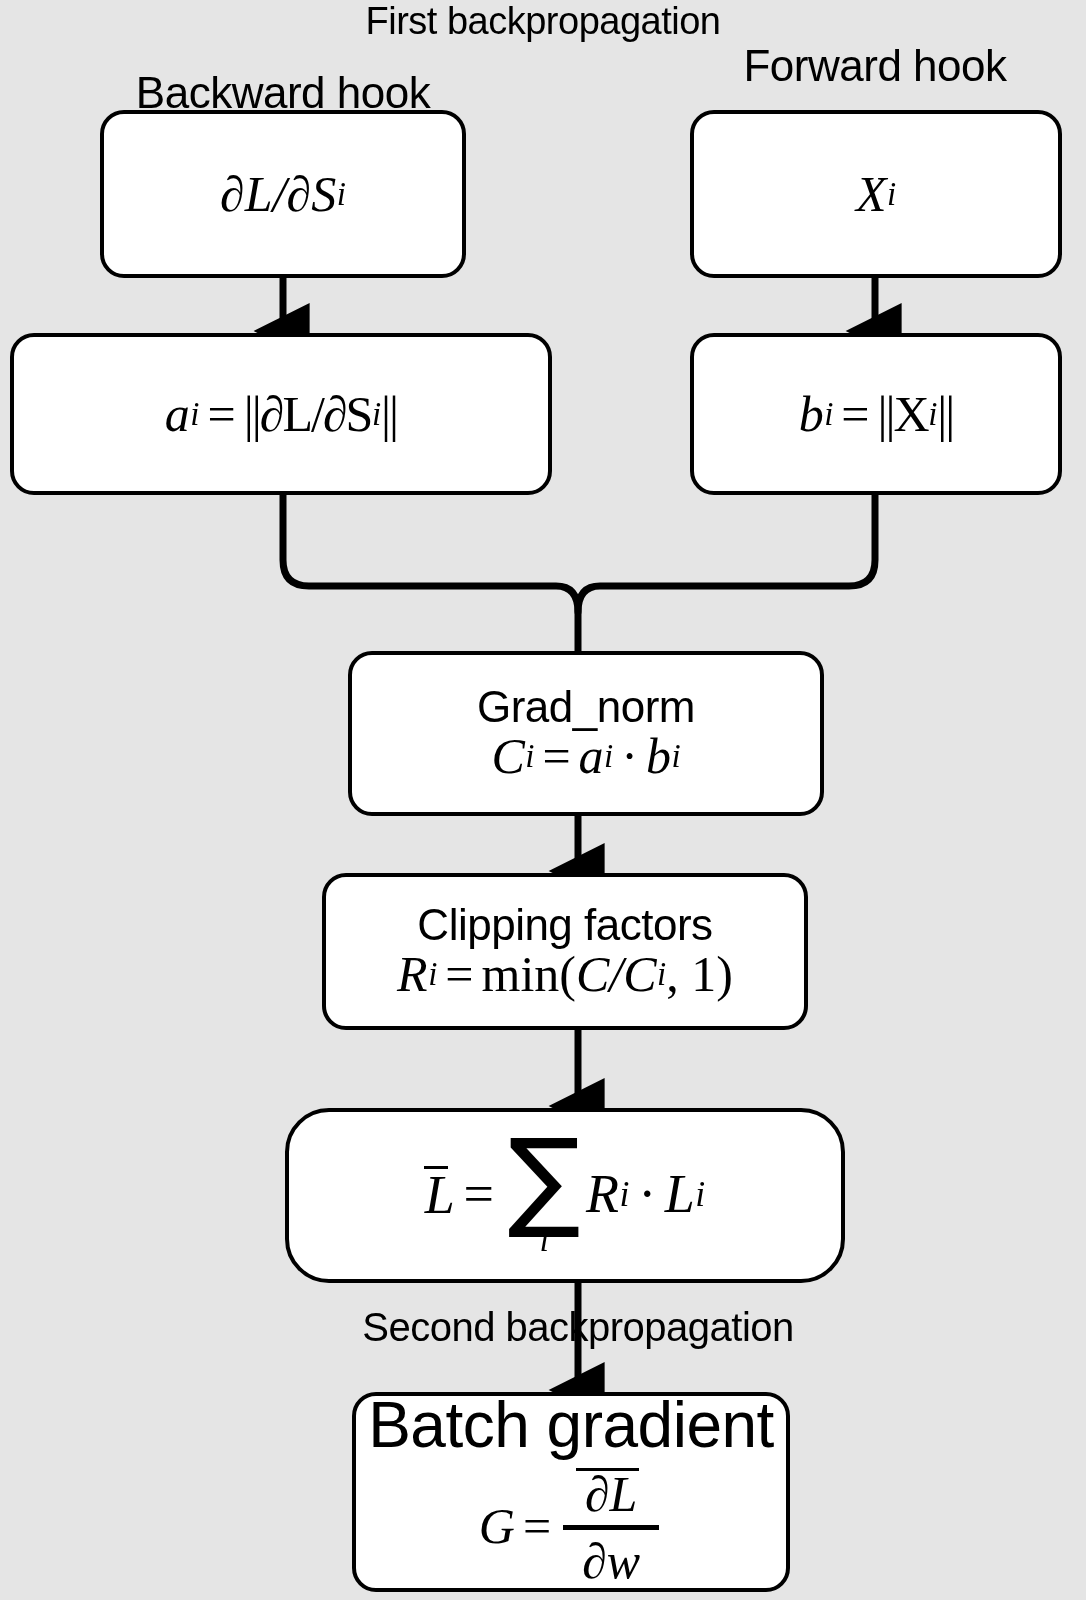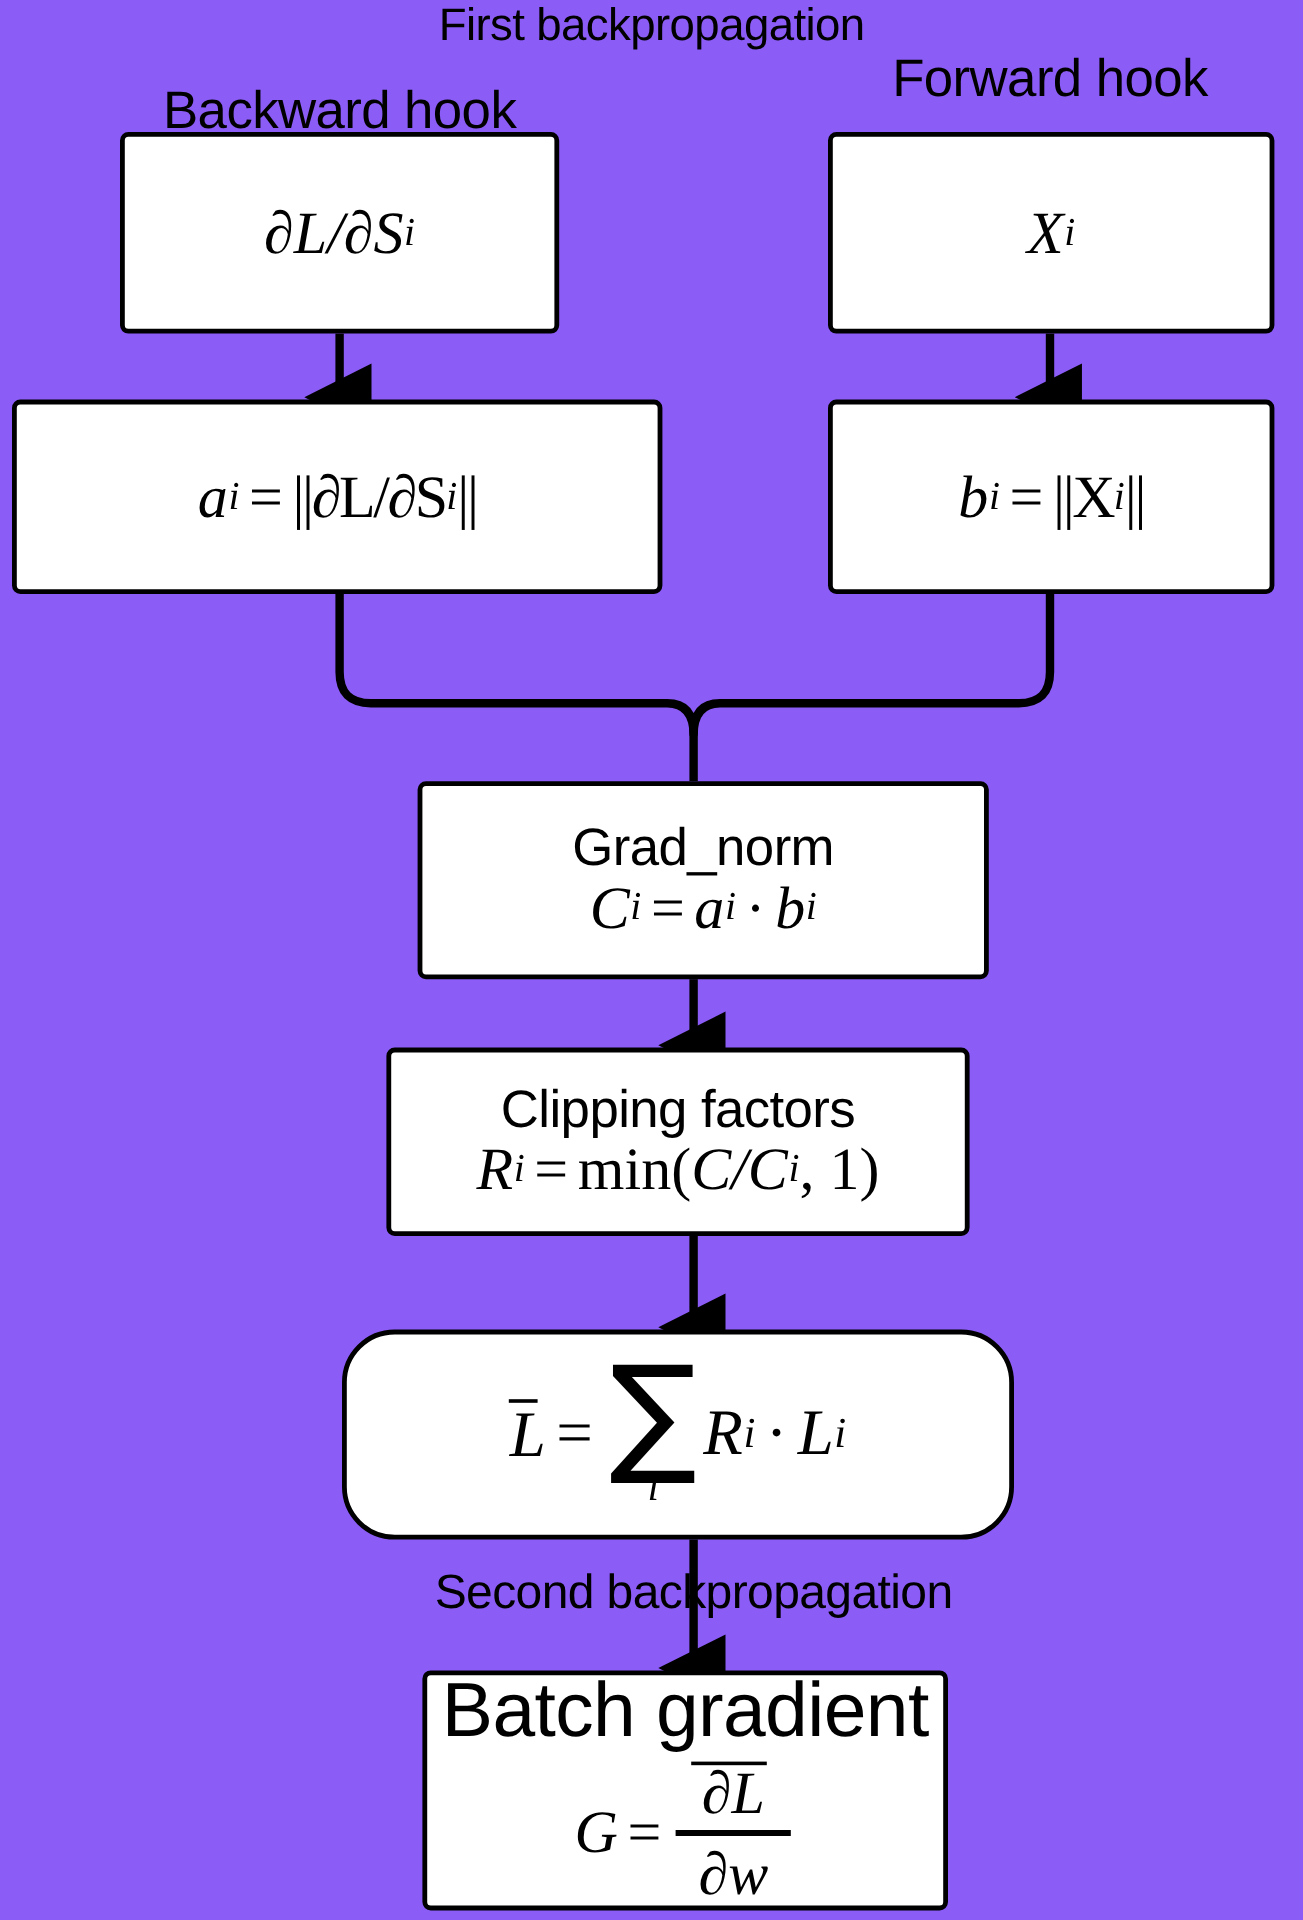--- a/index.html
+++ b/index.html
@@ -9,21 +9,21 @@
     background: #ffffff;
   }
   body {
     font-family: "Liberation Sans", sans-serif;
     color: #000000;
   }
   #diagram {
     position: relative;
     width: 1086px;
     height: 1600px;
-    background: #8b5cf6;
+    background: #e5e5e5;
     overflow: hidden;
   }
   
   #wires {
     position: absolute;
     left: 0;
     top: 0;
     width: 1086px;
     height: 1600px;
     pointer-events: none;
@@ -49,21 +49,21 @@
   .caption-second {
     font-size: 40px;
     letter-spacing: -0.5px;
   }
   
   .node {
     position: absolute;
     box-sizing: border-box;
     background: #ffffff;
     border: 4px solid #000000;
-    border-radius: 7px;
+    border-radius: 24px;
     display: flex;
     flex-direction: column;
     align-items: center;
     justify-content: center;
     text-align: center;
     line-height: 1.06;
   }
   .node .node-title {
     font-family: "Liberation Sans", sans-serif;
     font-size: 44px;

